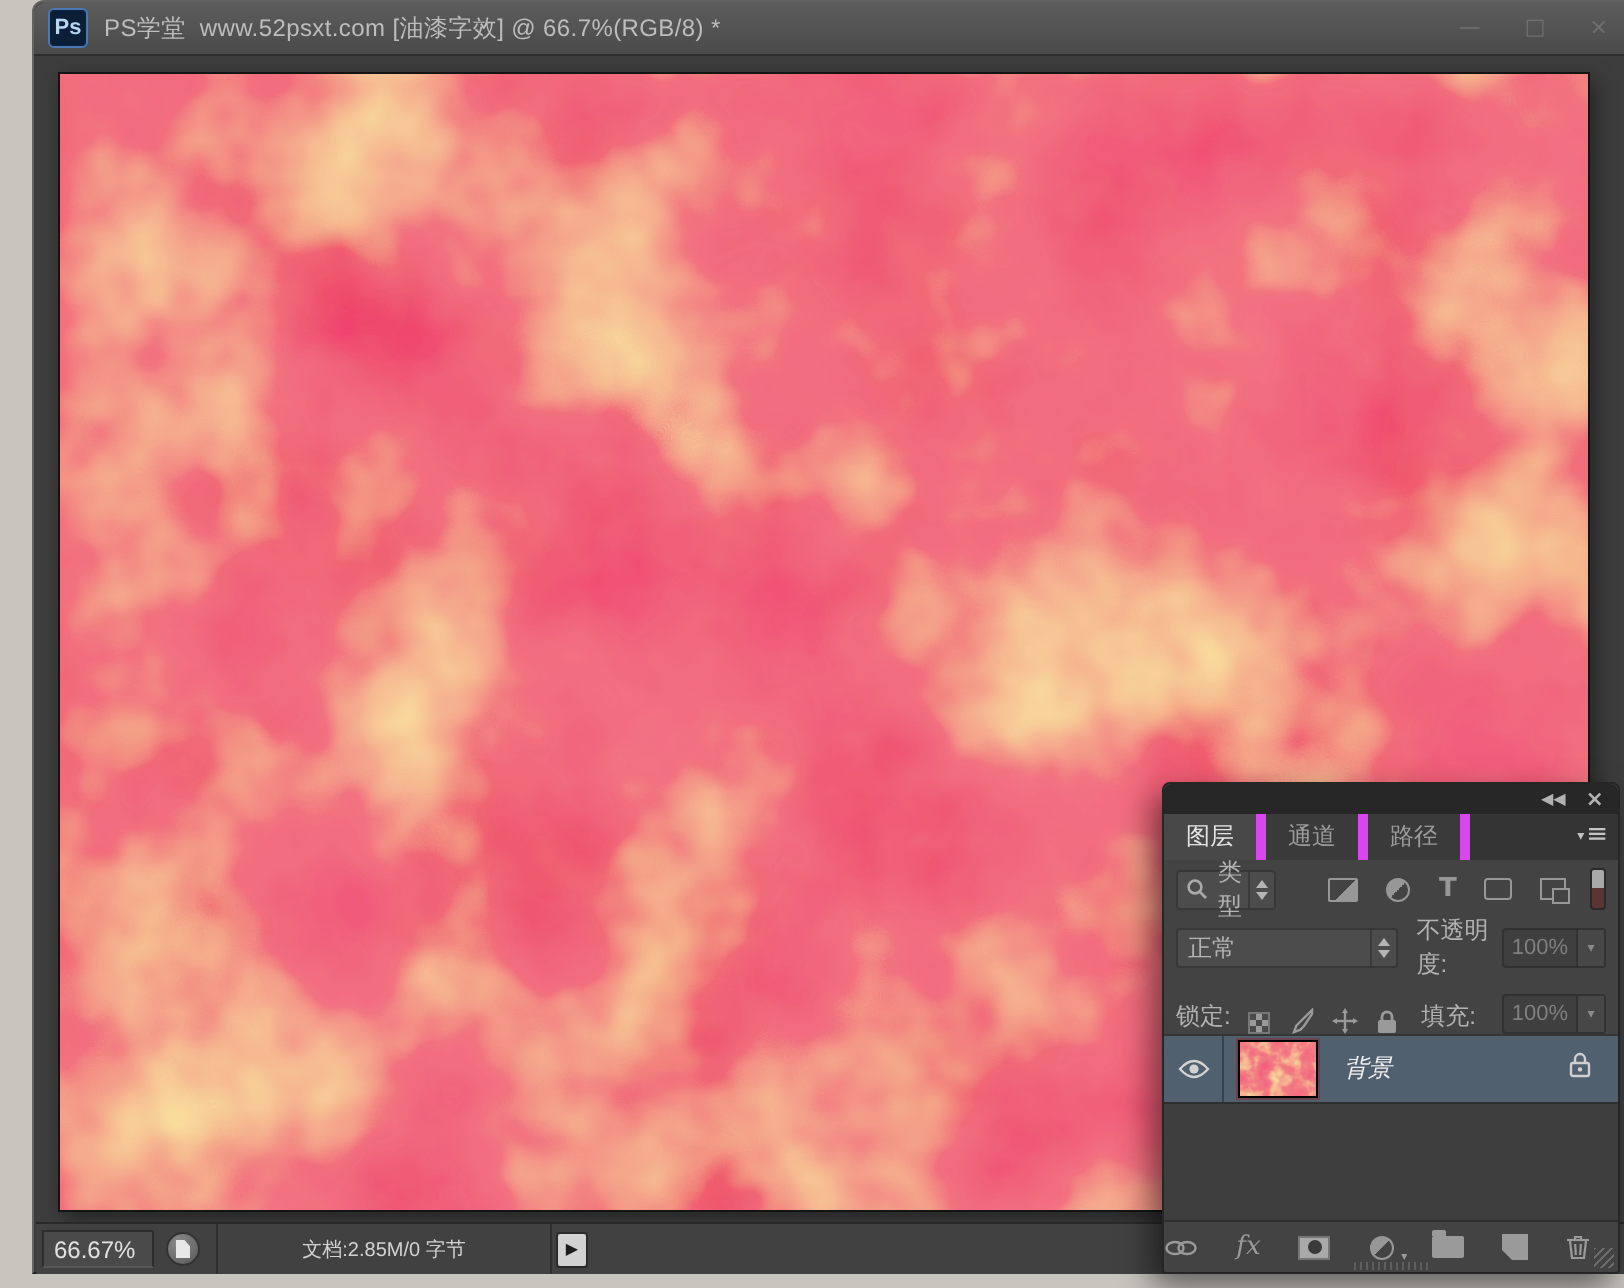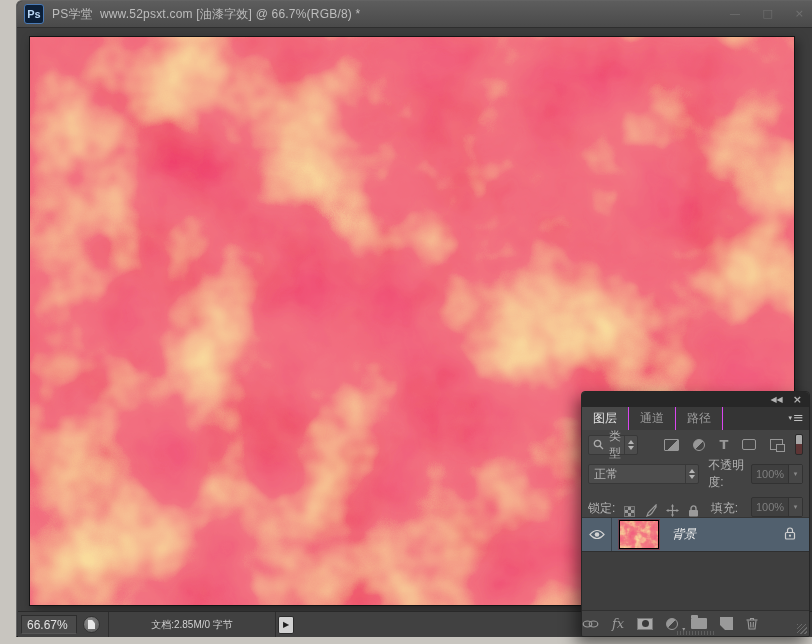--- a/index.html
+++ b/index.html
@@ -56,21 +56,21 @@
   .layers-panel { position:absolute; left:564px; top:390px; width:229px; height:246px;
     background:#434343; border:1px solid #262626; border-radius:4px 4px 2px 2px;
     box-shadow:-5px 7px 16px rgba(0,0,0,.5); display:flex; flex-direction:column; z-index:5; }
   .p-header { height:15px; background:#272727; border-radius:4px 4px 0 0;
     display:flex; align-items:center; justify-content:flex-end; gap:10px; padding-right:7px; }
   .p-header span { color:#b2b2b2; font-size:8px; line-height:1; cursor:pointer; }
   .p-header .close { font-size:11px; font-weight:bold; }
 
   .p-tabs { height:23px; background:#343434; display:flex; align-items:stretch; position:relative; }
   .tab { padding:0 11px; display:flex; align-items:center; font-size:12px;
-    color:#9b9b9b; background:#3a3a3a; border-right:1px solid #d946ef; cursor:pointer; }
+    color:#9b9b9b; background:#3a3a3a; border-right:5px solid #d946ef; cursor:pointer; }
   .tab.active { background:#484848; color:#e3e3e3; }
   .panel-menu { position:absolute; right:6px; top:4px; color:#c4c4c4; cursor:pointer;
     display:flex; align-items:center; gap:1px; }
   .panel-menu .caret { font-size:7px; }
   .panel-menu .lines { font-size:13px; line-height:1; letter-spacing:-1px; }
 
   .p-filter { height:29px; display:flex; align-items:center; padding:0 6px; gap:12px; }
   .dropdown { height:20px; background:#4c4c4c; border:1px solid #383838; border-radius:2px;
     display:flex; align-items:center; cursor:pointer; }
   .dropdown .dd-label { color:#b3b3b3; font-size:12px; flex:1; padding-left:5px; }
@@ -116,21 +116,21 @@
   .layer-row { height:34px; display:flex; align-items:center; background:#51606e;
     border-bottom:1px solid #2f2f2f; cursor:pointer; }
   .eye-cell { width:30px; height:100%; display:flex; align-items:center; justify-content:center;
     border-right:1px solid #38424c; cursor:pointer; }
   .thumb { width:40px; height:29px; margin-left:7px; border:1px solid #000;
     outline:1px solid #6b4250; background:#f2607f; flex:0 0 auto; }
   .lname { margin-left:13px; color:#efefef; font-size:12px; font-style:italic; flex:1; }
   .layer-lock { margin-right:13px; }
 
   .p-bottom { height:26px; background:#434343; border-top:1px solid #303030;
-    display:flex; align-items:center; justify-content:flex-start; gap:13px;
+    display:flex; align-items:center; justify-content:space-between; gap:13px;
     padding-right:14px; position:relative; border-radius:0 0 2px 2px; }
   .bi { color:#9a9a9a; cursor:pointer; display:flex; align-items:center; }
   .bi-fx { font-family:"DejaVu Serif", serif; font-style:italic; font-size:13px; }
   .bi-mask { width:16px; height:12px; background:#a9a9a9; border:1px solid #777;
     display:flex; align-items:center; justify-content:center; }
   .bi-mask i { width:7px; height:7px; border-radius:50%; background:#3a3a3a; display:block; }
   .bi-adj { position:relative; }
   .bi-adj .caret { position:absolute; right:-7px; bottom:-2px; font-size:6px; color:#9a9a9a; }
   .bi-folder { width:16px; height:11px; background:#9a9a9a; border-radius:1px; position:relative; }
   .bi-folder::before { content:""; position:absolute; left:0; top:-3px; width:7px; height:3px;

